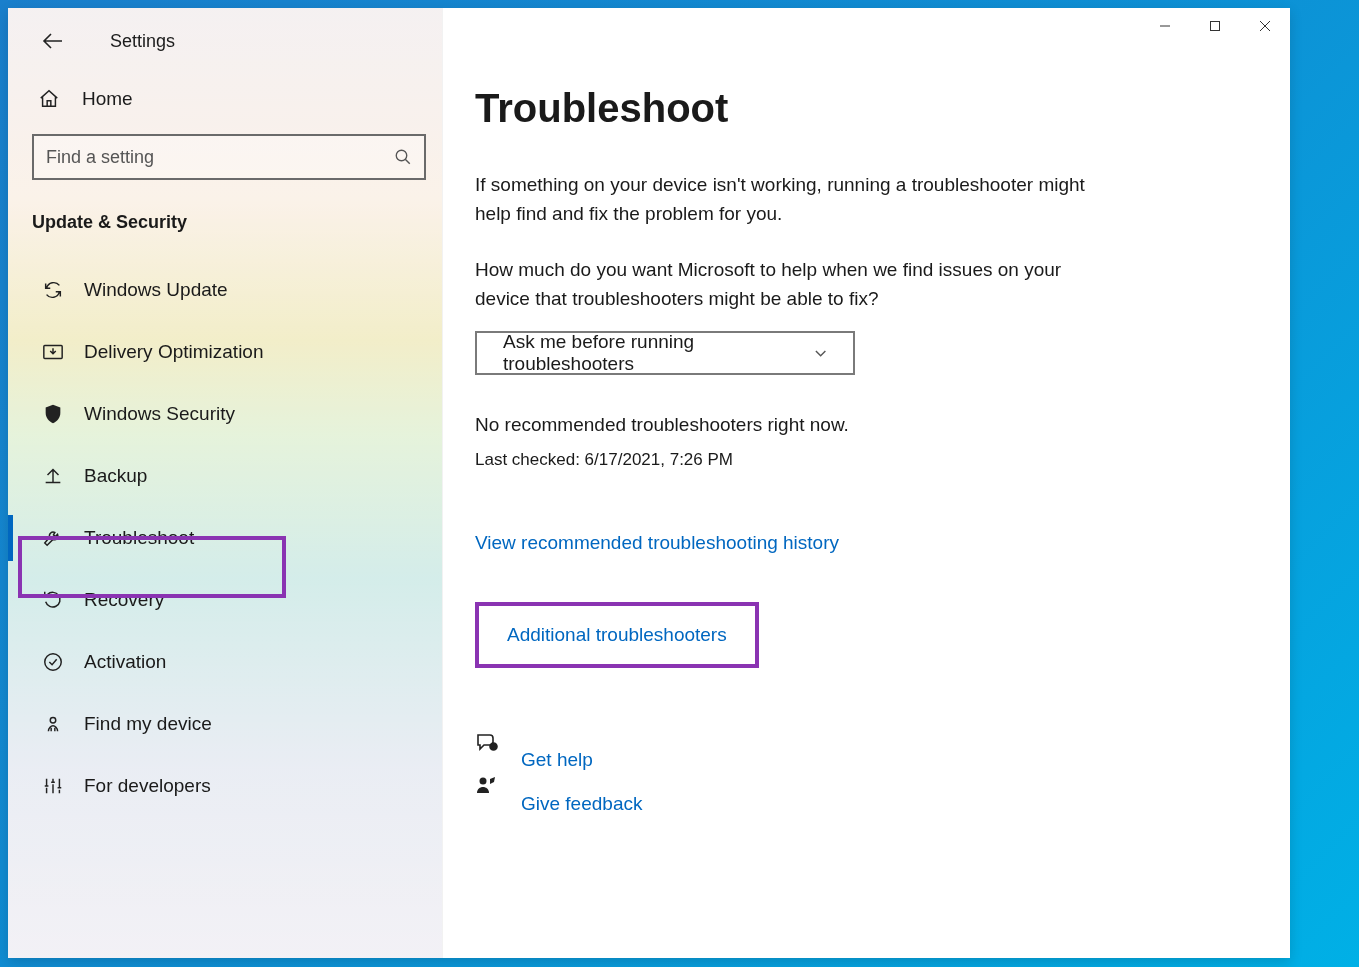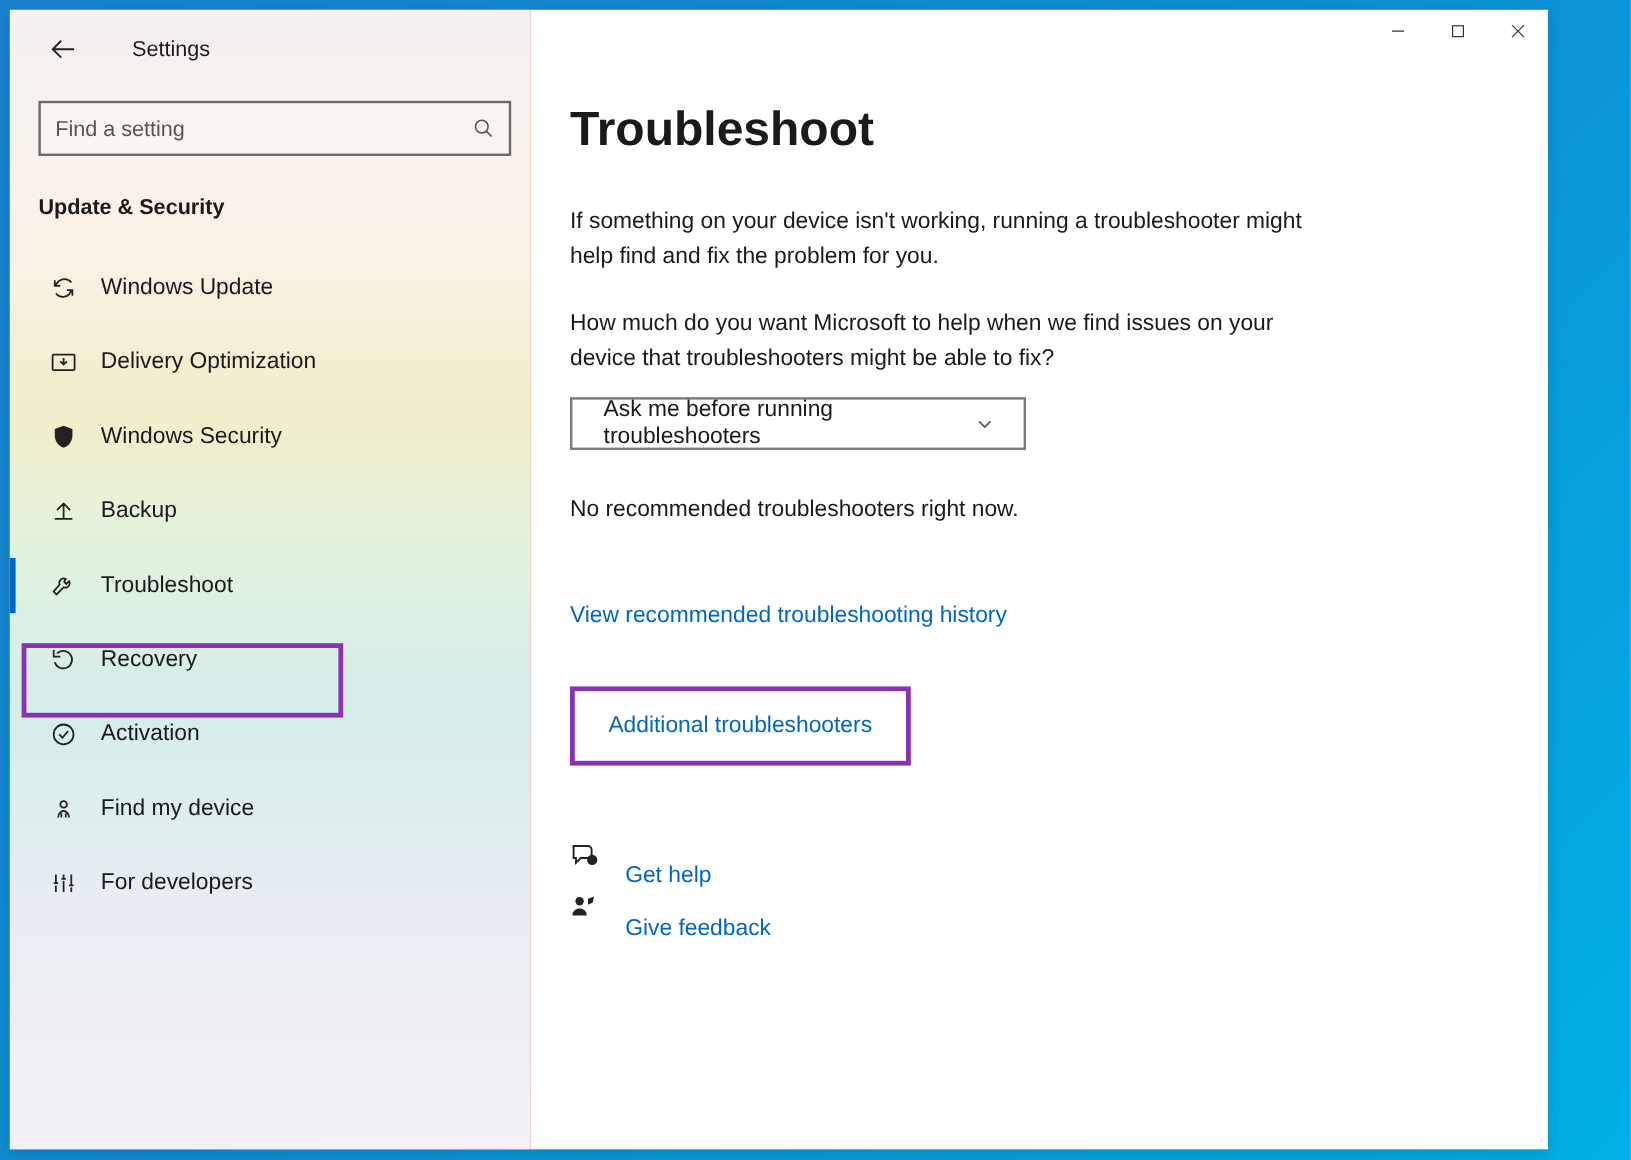--- a/index.html
+++ b/index.html
@@ -8,21 +8,21 @@
       width: 1359px;
       height: 967px;
       background: linear-gradient(135deg, #1a7fcc 0%, #0e8fd4 50%, #00b0e6 100%);
       padding: 8px;
       display: flex;
       overflow: hidden;
     }
     .window {
       width: 1282px;
       height: 950px;
-      background: #ef4444;
+      background: #5eead4;
       display: flex;
       position: relative;
       box-shadow: 0 4px 12px rgba(0,0,0,0.15);
       overflow: hidden;
     }
     
     .sidebar {
       width: 434px;
       height: 100%;
       background:
@@ -207,20 +207,28 @@
   <div class="sidebar">
     <div class="header-row">
       <div class="back-btn">
         <svg width="20" height="18" viewBox="0 0 20 18" fill="none" stroke="#222" stroke-width="1.6">
             <path d="M9 2 L2 9 L9 16 M2 9 H20"></path>
           </svg>
       </div>
       <div class="app-title">Settings</div>
     </div>
 
+    <div class="home-row">
+      <span class="icon">
+        <svg width="22" height="22" viewBox="0 0 24 24" fill="none" stroke="#222" stroke-width="1.6">
+            <path d="M3 11 L12 3 L21 11 M5 10 V20 H19 V10 M10 20 V14 H14 V20"></path>
+          </svg>
+      </span>
+      <span class="home-label">Home</span>
+    </div>
 
     <div class="search-wrap">
       <div class="search-box">
         <input class="search-input" placeholder="Find a setting" style="">
         <span class="search-icon">
           <svg width="18" height="18" viewBox="0 0 24 24" fill="none" stroke="#555" stroke-width="1.8">
               <circle cx="10" cy="10" r="7"></circle>
               <path d="M15 15 L21 21"></path>
             </svg>
         </span>
@@ -348,20 +356,21 @@
     <p class="prompt">How much do you want Microsoft to help when we find issues on your device that troubleshooters might be able to fix?</p>
 
     <div class="dropdown">
       <span>Ask me before running troubleshooters</span>
       <svg width="14" height="14" viewBox="0 0 14 14" fill="none" stroke="#555" stroke-width="1.5">
           <path d="M2 5 L7 10 L12 5"></path>
         </svg>
     </div>
 
     <p class="status-none">No recommended troubleshooters right now.</p>
+    <p class="last-checked">Last checked: 6/17/2021, 7:26 PM</p>
 
     <div><a class="link history">View recommended troubleshooting history</a></div>
 
     <div class="additional-wrap">
       <div class="highlight-box">
         <a class="link">Additional troubleshooters</a>
       </div>
     </div>
 
     <div class="help-section">

